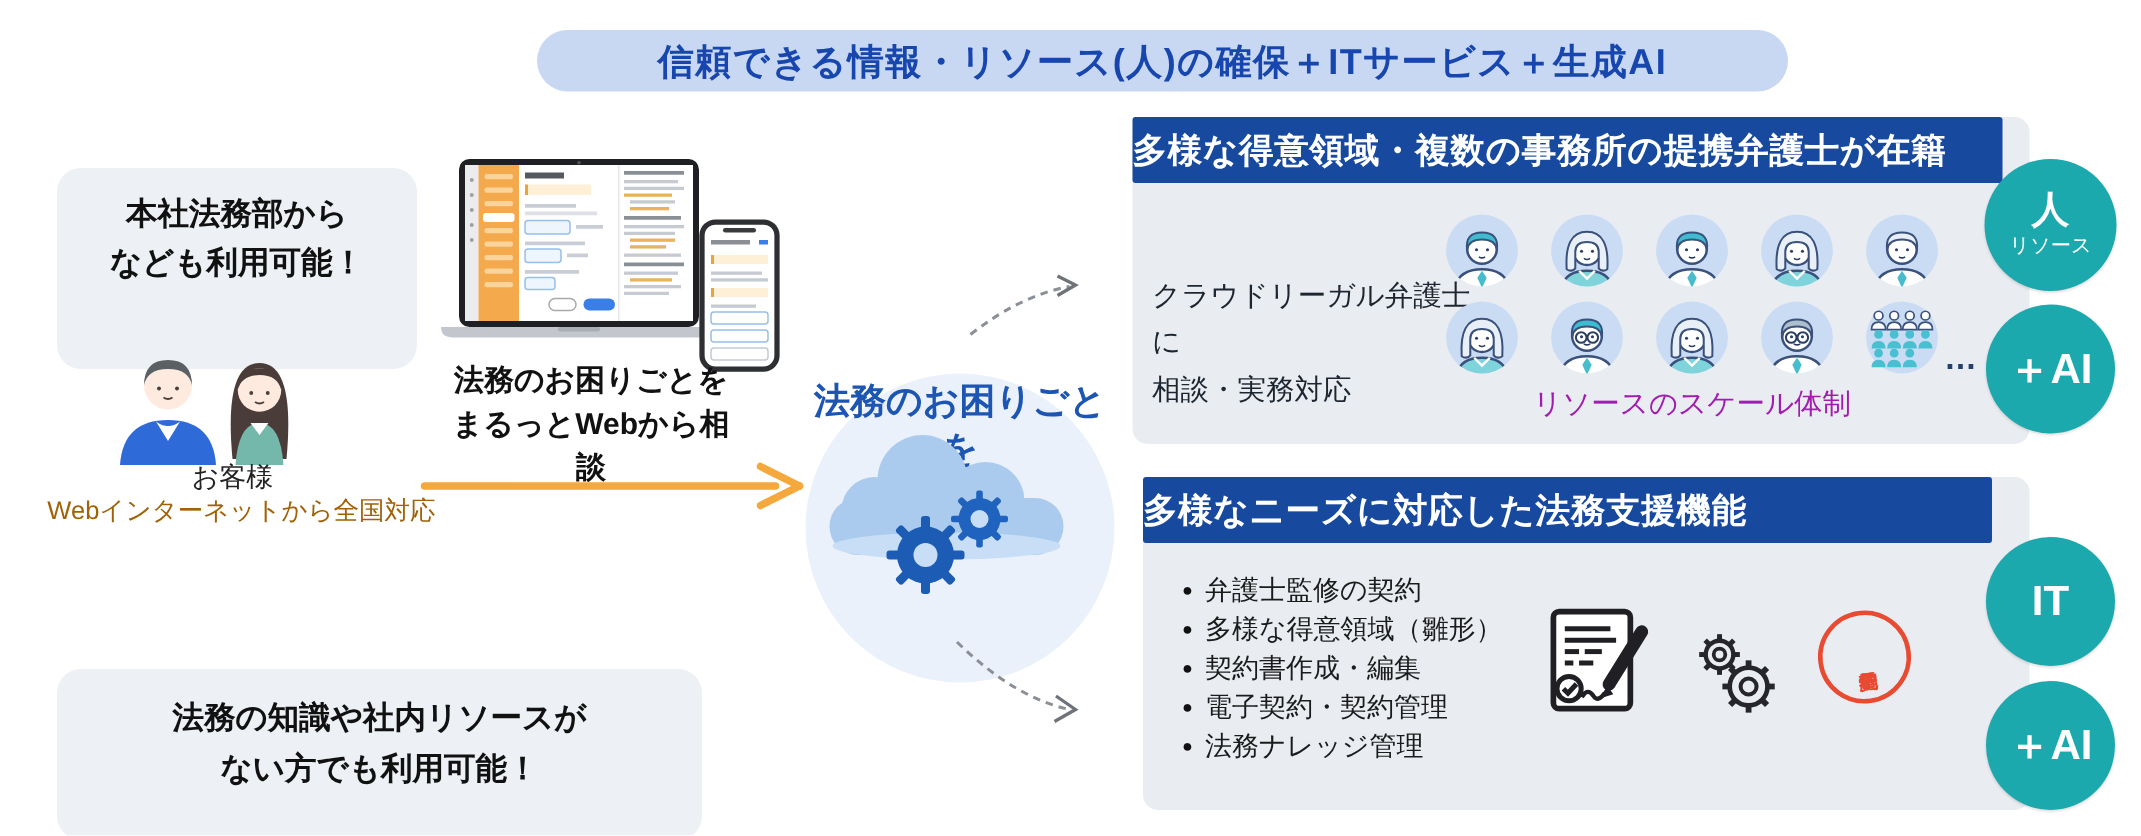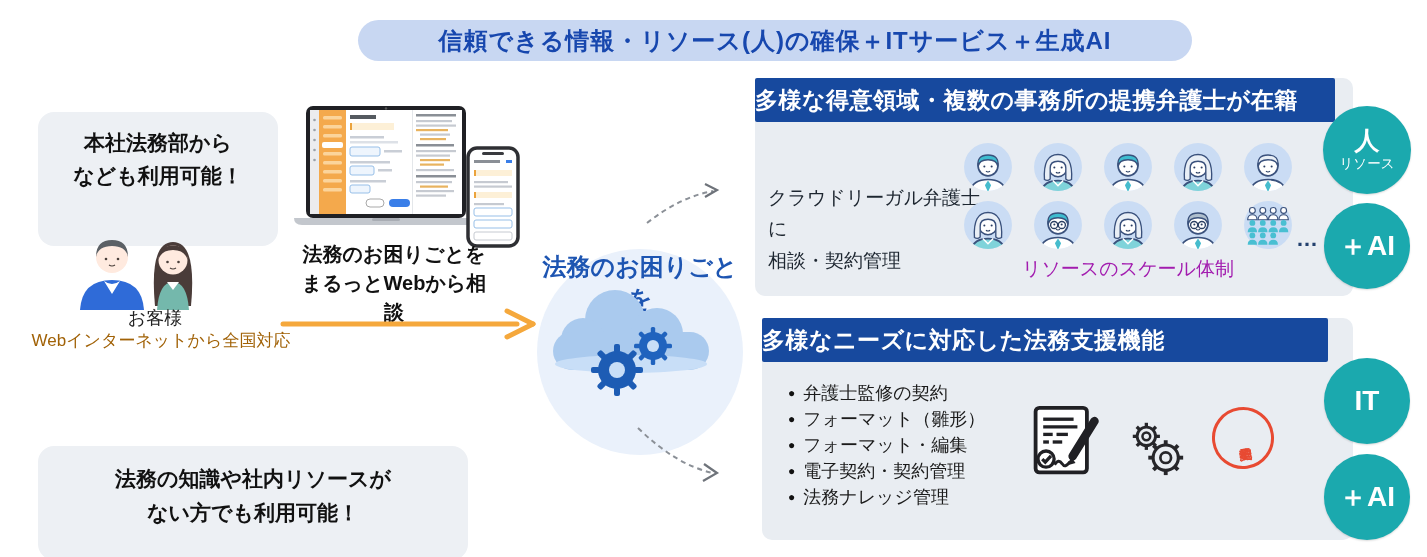--- a/index.html
+++ b/index.html
@@ -305,21 +305,21 @@
     <path d="M10 8 Q48 45 85 53" fill="none" stroke="#8b9097" stroke-width="2" stroke-dasharray="5 4"></path>
     <polyline points="76,44 89,53 75,61" fill="none" stroke="#6e737a" stroke-width="2.2"></polyline>
   </svg>
 
   <div class="abs panel panel-top"></div>
   <div class="abs phead phead-top">
     <span>多様な得意領域・複数の事務所の提携弁護士が在籍</span>
   </div>
   <div class="abs desc">
     <div>クラウドリーガル弁護士に</div>
-    <div>相談・契約管理</div>
+    <div>相談・実務対応</div>
   </div>
   <div class="abs av-row row1">
     <span class="av">
         <svg viewBox="0 0 48 48">
           <use href="#av-man" class="hair-teal"></use>
         </svg>
       </span>
     <span class="av">
         <svg viewBox="0 0 48 48">
           <use href="#av-woman" class="hair-light"></use>
@@ -380,22 +380,22 @@
   <div class="abs badge badge-ai1">
     <div class="b-main">＋AI</div>
   </div>
 
   <div class="abs panel panel-bottom"></div>
   <div class="abs phead phead-bottom">
     <span>多様なニーズに対応した法務支援機能</span>
   </div>
   <ul class="abs bullets">
     <li>弁護士監修の契約</li>
-    <li>フォーマット（雛形）</li>
-    <li>フォーマット・編集</li>
+    <li>多様な得意領域（雛形）</li>
+    <li>契約書作成・編集</li>
     <li>電子契約・契約管理</li>
     <li>法務ナレッジ管理</li>
   </ul>
 
   <svg class="abs" style="left:1028px;top:404px" width="76" height="76" viewBox="0 0 80 80">
     <rect x="8" y="4" width="54" height="68" rx="4" fill="#ffffff" stroke="#202024" stroke-width="4"></rect>
     <g stroke="#202024" stroke-width="3.5">
       <line x1="16" y1="16" x2="48" y2="16"></line>
         <line x1="16" y1="24" x2="52" y2="24"></line>
       <line x1="16" y1="32" x2="26" y2="32"></line>

